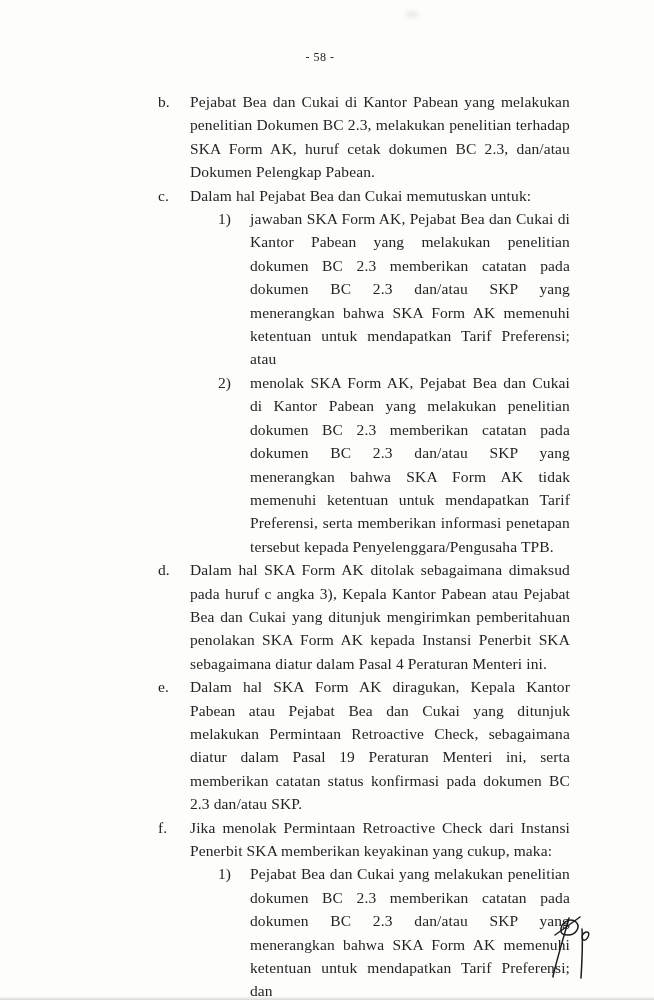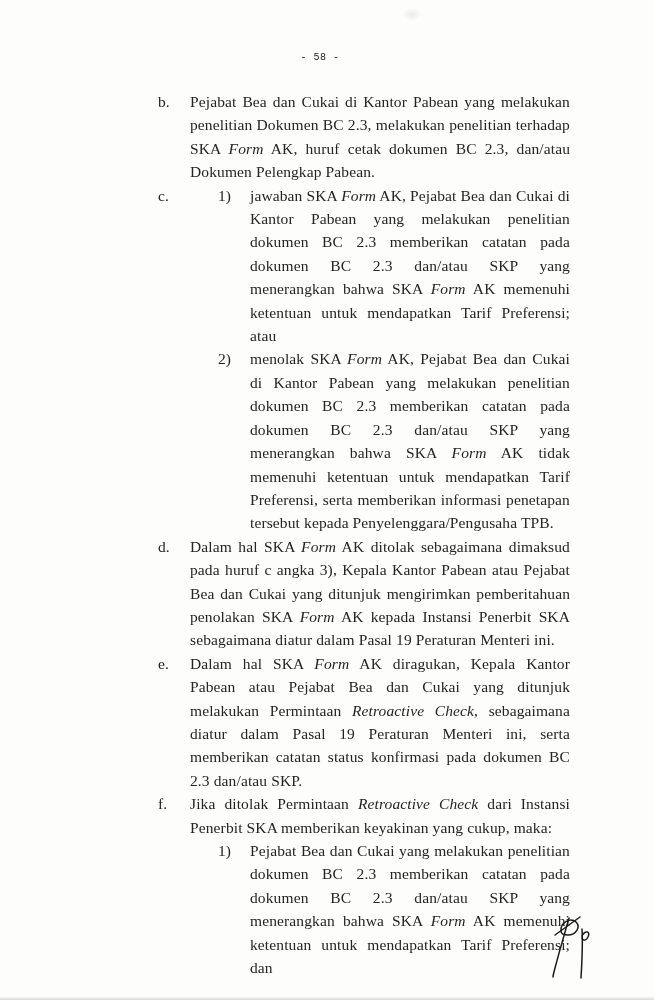--- a/index.html
+++ b/index.html
@@ -5,30 +5,30 @@
   html,body{margin:0;padding:0}
   body{
     width:654px;height:1000px;position:relative;overflow:hidden;
     background:#fdfdfc;color:#242424;
     font-family:"Liberation Serif","DejaVu Serif",serif;
     font-size:15.5px;line-height:23.4px;letter-spacing:.12px;
   }
   .page{position:absolute;inset:0}
   .page-number{
     position:absolute;top:46px;left:320px;transform:translateX(-50%);
-    font-size:10px;letter-spacing:.5px;white-space:nowrap;font-family:Liberation Mono, monospace;
+    font-size:12px;letter-spacing:.5px;white-space:nowrap;
   }
   .content{position:absolute;top:90px;left:158px;width:412px}
   .item{display:flex;align-items:flex-start}
   .marker{flex:0 0 32px;width:32px}
   .body{flex:1;min-width:0}
   .text{margin:0;text-align:justify;text-justify:inter-word}
   .subitem{display:flex;align-items:flex-start;margin-left:28px}
   .subitem .marker{flex:0 0 32px;width:32px}
-  .it{font-style:italic}
+  .it{}
   .initials{position:absolute;left:545px;top:905px}
   .smudge{
     position:absolute;left:402px;top:8px;width:20px;height:13px;border-radius:50%;
     background:radial-gradient(closest-side,#dcdcda,rgba(255,255,255,0));opacity:.55;
   }
   .scan-edge-bottom{
     position:absolute;left:0;right:0;bottom:0;height:3px;
     background:linear-gradient(#f6f6f4,#d9d9d6);
   }
 </style>
@@ -45,46 +45,47 @@
     <div>
         <div class="item">
           <span class="marker">b.</span>
           <div class="body">
             <p class="text"><span>Pejabat Bea dan Cukai di Kantor Pabean yang melakukan penelitian Dokumen BC 2.3, melakukan penelitian terhadap SKA </span><span class="it">Form</span><span> AK, huruf cetak dokumen BC 2.3, dan/atau Dokumen Pelengkap Pabean.</span></p>
           </div>
         </div>
         <div class="item">
           <span class="marker">c.</span>
           <div class="body">
+            <p class="text"><span>Dalam hal Pejabat Bea dan Cukai memutuskan untuk:</span></p>
             <div class="subitem">
               <span class="marker">1)</span>
               <p class="text"><span>jawaban SKA </span><span class="it">Form</span><span> AK, Pejabat Bea dan Cukai di Kantor Pabean yang melakukan penelitian dokumen BC 2.3 memberikan catatan pada dokumen BC 2.3 dan/atau SKP yang menerangkan bahwa SKA </span><span class="it">Form</span><span> AK memenuhi ketentuan untuk mendapatkan Tarif Preferensi; atau</span></p>
             </div>
             <div class="subitem">
               <span class="marker">2)</span>
               <p class="text"><span>menolak SKA </span><span class="it">Form</span><span> AK, Pejabat Bea dan Cukai di Kantor Pabean yang melakukan penelitian dokumen BC 2.3 memberikan catatan pada dokumen BC 2.3 dan/atau SKP yang menerangkan bahwa SKA </span><span class="it">Form</span><span> AK tidak memenuhi ketentuan untuk mendapatkan Tarif Preferensi, serta memberikan informasi penetapan tersebut kepada Penyelenggara/Pengusaha TPB.</span></p>
             </div>
           </div>
         </div>
         <div class="item">
           <span class="marker">d.</span>
           <div class="body">
-            <p class="text"><span>Dalam hal SKA </span><span class="it">Form</span><span> AK ditolak sebagaimana dimaksud pada huruf c angka 3), Kepala Kantor Pabean atau Pejabat Bea dan Cukai yang ditunjuk mengirimkan pemberitahuan penolakan SKA </span><span class="it">Form</span><span> AK kepada Instansi Penerbit SKA sebagaimana diatur dalam Pasal 19 Peraturan Menteri ini.</span></p>
+            <p class="text"><span>Dalam hal SKA </span><span class="it">Form</span><span> AK ditolak sebagaimana dimaksud pada huruf c angka 3), Kepala Kantor Pabean atau Pejabat Bea dan Cukai yang ditunjuk mengirimkan pemberitahuan penolakan SKA </span><span class="it">Form</span><span> AK kepada Instansi Penerbit SKA sebagaimana diatur dalam Pasal 4 Peraturan Menteri ini.</span></p>
           </div>
         </div>
         <div class="item">
           <span class="marker">e.</span>
           <div class="body">
             <p class="text"><span>Dalam hal SKA </span><span class="it">Form</span><span> AK diragukan, Kepala Kantor Pabean atau Pejabat Bea dan Cukai yang ditunjuk melakukan Permintaan </span><span class="it">Retroactive Check</span><span>, sebagaimana diatur dalam Pasal 19 Peraturan Menteri ini, serta memberikan catatan status konfirmasi pada dokumen BC 2.3 dan/atau SKP.</span></p>
           </div>
         </div>
         <div class="item">
           <span class="marker">f.</span>
           <div class="body">
-            <p class="text"><span>Jika ditolak Permintaan </span><span class="it">Retroactive Check</span><span> dari Instansi Penerbit SKA memberikan keyakinan yang cukup, maka:</span></p>
+            <p class="text"><span>Jika menolak Permintaan </span><span class="it">Retroactive Check</span><span> dari Instansi Penerbit SKA memberikan keyakinan yang cukup, maka:</span></p>
             <div class="subitem">
               <span class="marker">1)</span>
               <p class="text"><span>Pejabat Bea dan Cukai yang melakukan penelitian dokumen BC 2.3 memberikan catatan pada dokumen BC 2.3 dan/atau SKP yang menerangkan bahwa SKA </span><span class="it">Form</span><span> AK memenuhi ketentuan untuk mendapatkan Tarif Preferensi; dan</span></p>
             </div>
           </div>
         </div>
       </div>
   </div>
 
   <svg class="initials" width="60" height="90" viewBox="0 0 60 90" fill="none" stroke="#1c1c1c" stroke-width="1.5" stroke-linecap="round">

